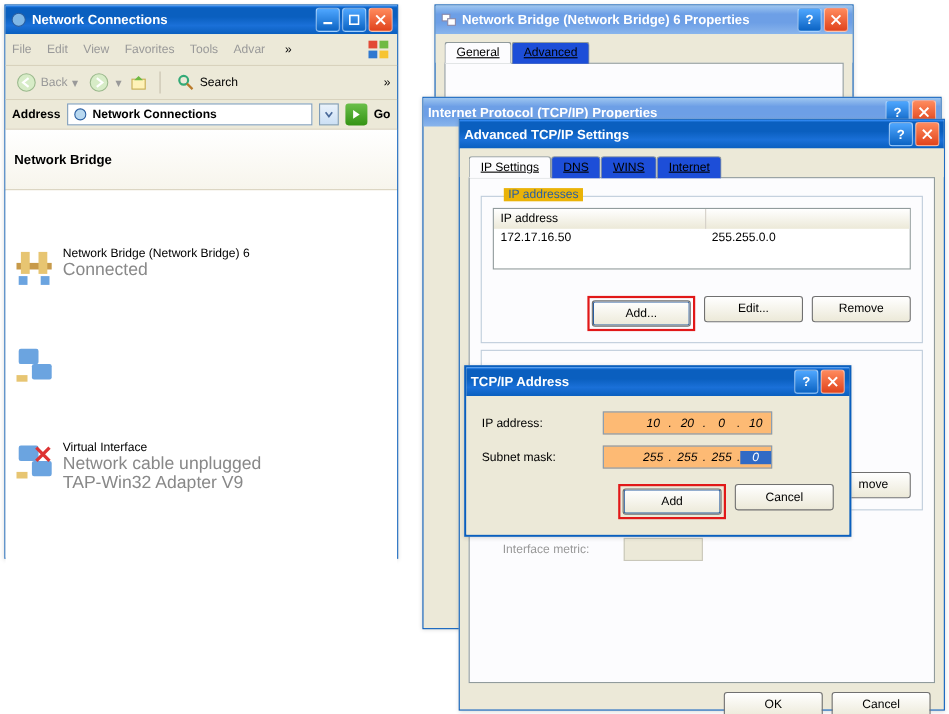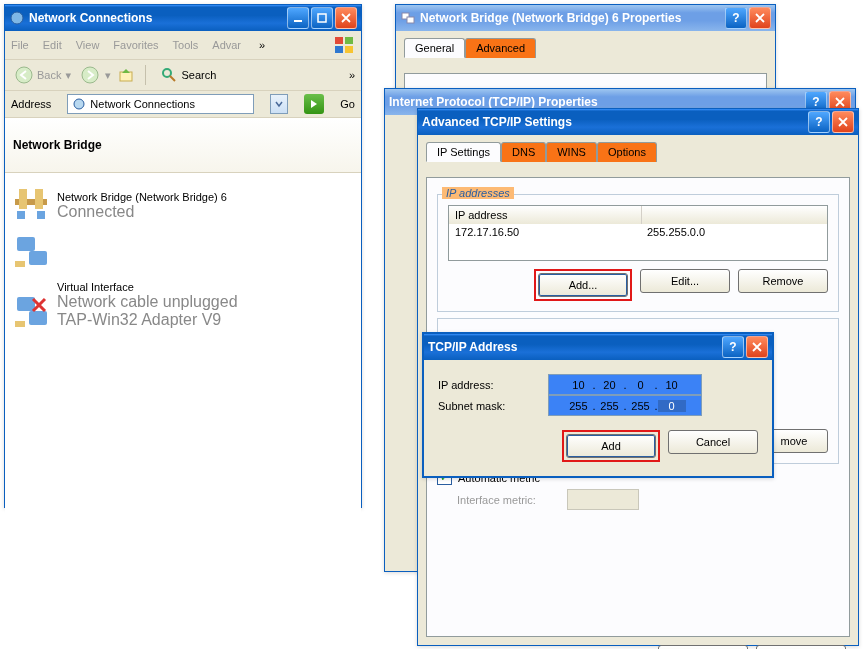--- a/index.html
+++ b/index.html
@@ -81,75 +81,76 @@
     align-items: center;
     gap: 6px;
     border-bottom: 1px solid #d8d2bd;
   }
   .tb-icon {width:18px;height:18px;display:flex;align-items:center;justify-content:center;}
   .tb-button {
     display:flex;align-items:center;gap:4px;padding:2px 4px;color:#999;
   }
   .divider {width:1px;height:20px;background:#c5c0ac;margin:0 4px;}
   .addressbar {
-    background:#ece9d8;padding:3px 6px;display:flex;align-items:center;gap:16px;
+    background:#ece9d8;padding:3px 6px;display:flex;align-items:center;gap:6px;
     border-bottom:1px solid #d8d2bd;
+    font-weight:bold;
   }
   .addr-input {
     flex:1;background:#fff;border:1px solid #7f9db9;height:18px;display:flex;align-items:center;padding:0 4px;
   }
   .addr-drop {width:16px;height:18px;border:1px solid #7f9db9;background:linear-gradient(#e9f2fb,#cce0f5);display:flex;align-items:center;justify-content:center;cursor:pointer;}
   .go-btn {
     width:20px;height:20px;background:linear-gradient(#6abf4a,#349414);border-radius:3px;display:flex;align-items:center;justify-content:center;color:#fff;cursor:pointer;
   }
   .section-header {
     background:linear-gradient(#fff,#f7f5ec);font-weight:bold;padding:20px 8px;border-bottom:1px solid #d8d2bd;font-size:12px;
   }
   .content-area {
     background:#fff;padding:6px 4px;height:340px;overflow:auto;
   }
-  .conn-item {display:flex;align-items:flex-end;gap:8px;padding:6px 4px;cursor:pointer;}
+  .conn-item {display:flex;align-items:flex-start;gap:8px;padding:6px 4px;cursor:pointer;margin-top:40px;}
   .conn-icon {width:36px;height:36px;flex-shrink:0;display:flex;align-items:center;justify-content:center;}
   .conn-text .t1{font-size:11px;}
   .conn-text .t2{font-size:16px;color:#888;}
   .tabstrip {
-    display:flex;gap:0;padding:6px 8px 16px 8px;background:#ece9d8;
+    display:flex;gap:0;padding:6px 8px 0 8px;background:#ece9d8;text-decoration:underline;
   }
   .tab {
-    padding:3px 10px;border:1px solid #919b9c;border-bottom:none;background:#f97316;
+    padding:3px 10px;border:1px solid #919b9c;border-bottom:none;background:#1d4ed8;
     border-top-left-radius:3px;border-top-right-radius:3px;cursor:pointer;
     position:relative;top:1px;font-size:11px;
   }
   .tab.active{background:#fcfcfe;border-bottom:1px solid #fcfcfe;z-index:2;}
   .tabpanel {
     margin:0 8px 8px 8px;background:#fcfcfe;border:1px solid #919b9c;padding:10px;
   }
   .groupbox {
     border:1px solid #bfcddb;margin:6px 0;padding:10px;position:relative;
   }
-  .groupbox .legend{position:absolute;top:-8px;left:4px;background:#fdba74;padding:0 4px;color:#2a5ea0;font-size:11px;font-style:italic;}
+  .groupbox .legend{position:absolute;top:-8px;left:20px;background:#eab308;padding:0 4px;color:#2a5ea0;font-size:11px;}
   .listview {
     border:1px solid #919b9c;background:#fff;height:54px;overflow:auto;
   }
   .lv-head{display:flex;background:linear-gradient(#fff,#ece9d8);}
   .lv-col{padding:3px 6px;border-right:1px solid #d4d0c8;font-size:11px;}
   .lv-row{display:flex;}
   .lv-cell{padding:2px 6px;font-size:11px;}
-  .btnrow{display:flex;gap:8px;justify-content:flex-end;margin-top:8px;}
+  .btnrow{display:flex;gap:8px;justify-content:flex-end;margin-top:24px;}
   .xpbtn{
     min-width:72px;height:22px;background:linear-gradient(#fff,#ece9d8);
     border:1px solid #707070;border-radius:3px;font-size:11px;cursor:pointer;
     display:flex;align-items:center;justify-content:center;padding:0 8px;
   }
   .xpbtn.default{box-shadow:0 0 0 1px #2a5ea0 inset;}
   .red-highlight{border:2px solid #e11818;padding:2px;}
   .dlg-body{background:#ece9d8;padding:14px;}
-  .form-row{display:flex;align-items:center;}
+  .form-row{display:flex;align-items:center;margin-bottom:10px;}
   .form-row .lbl{width:110px;}
-  .ip-input{background:#3b82f6;border:1px solid #7f9db9;height:19px;width:152px;display:flex;align-items:center;justify-content:center;font-size:11px;}
+  .ip-input{background:#fdba74;border:1px solid #7f9db9;height:19px;width:152px;display:flex;align-items:center;justify-content:flex-end;font-size:11px;font-style:italic;}
   .ip-oct{width:28px;text-align:center;border:none;font-size:11px;outline:none;}
   .ip-oct.sel{background:#316ac5;color:#fff;}
   .chk{display:flex;align-items:center;gap:6px;margin:4px 0;}
   .chkbox{width:13px;height:13px;border:1px solid #2a5ea0;background:#fff;display:flex;align-items:center;justify-content:center;color:#22a022;font-size:11px;}
   .disabled{color:#999;}
 </style>
 </head>
 <body>
 
 <div class="window" style="left:4px;top:4px;width:356px;height:502px;">
@@ -346,21 +347,21 @@
     <div class="tb-btn close">
       <svg width="10" height="10">
           <path d="M1 1 L9 9 M9 1 L1 9" stroke="#fff" stroke-width="1.8"></path>
         </svg>
     </div>
   </div>
   <div class="tabstrip">
     <div class="tab active">IP Settings</div>
     <div class="tab">DNS</div>
     <div class="tab">WINS</div>
-    <div class="tab">Options</div>
+    <div class="tab">Internet</div>
   </div>
   <div class="tabpanel" style="height:438px;">
 
     <div class="groupbox">
       <span class="legend">IP addresses</span>
       <div class="listview">
         <div class="lv-head">
           <div class="lv-col" style="width:180px;">IP address</div>
         </div>
         <div class="lv-row">

